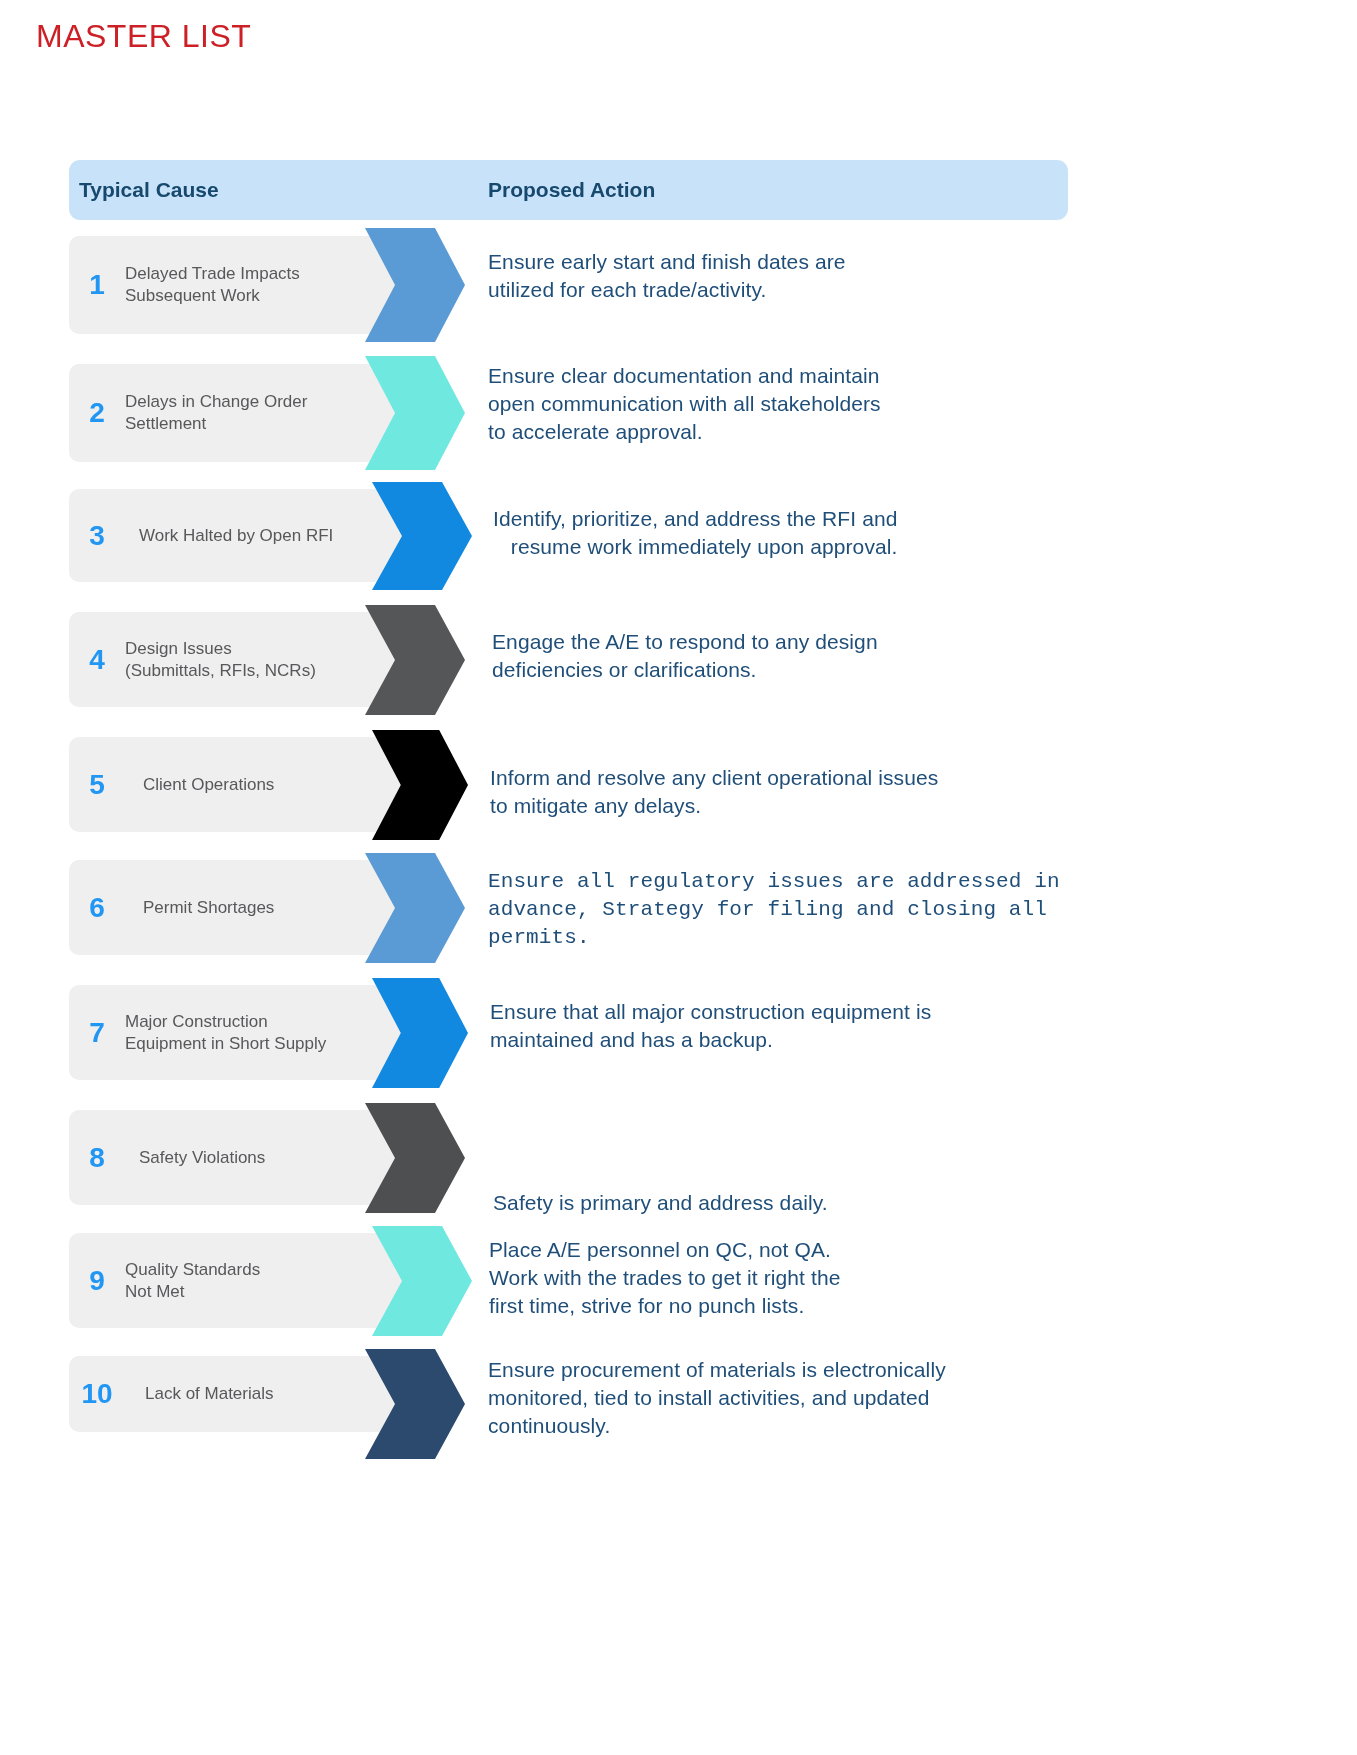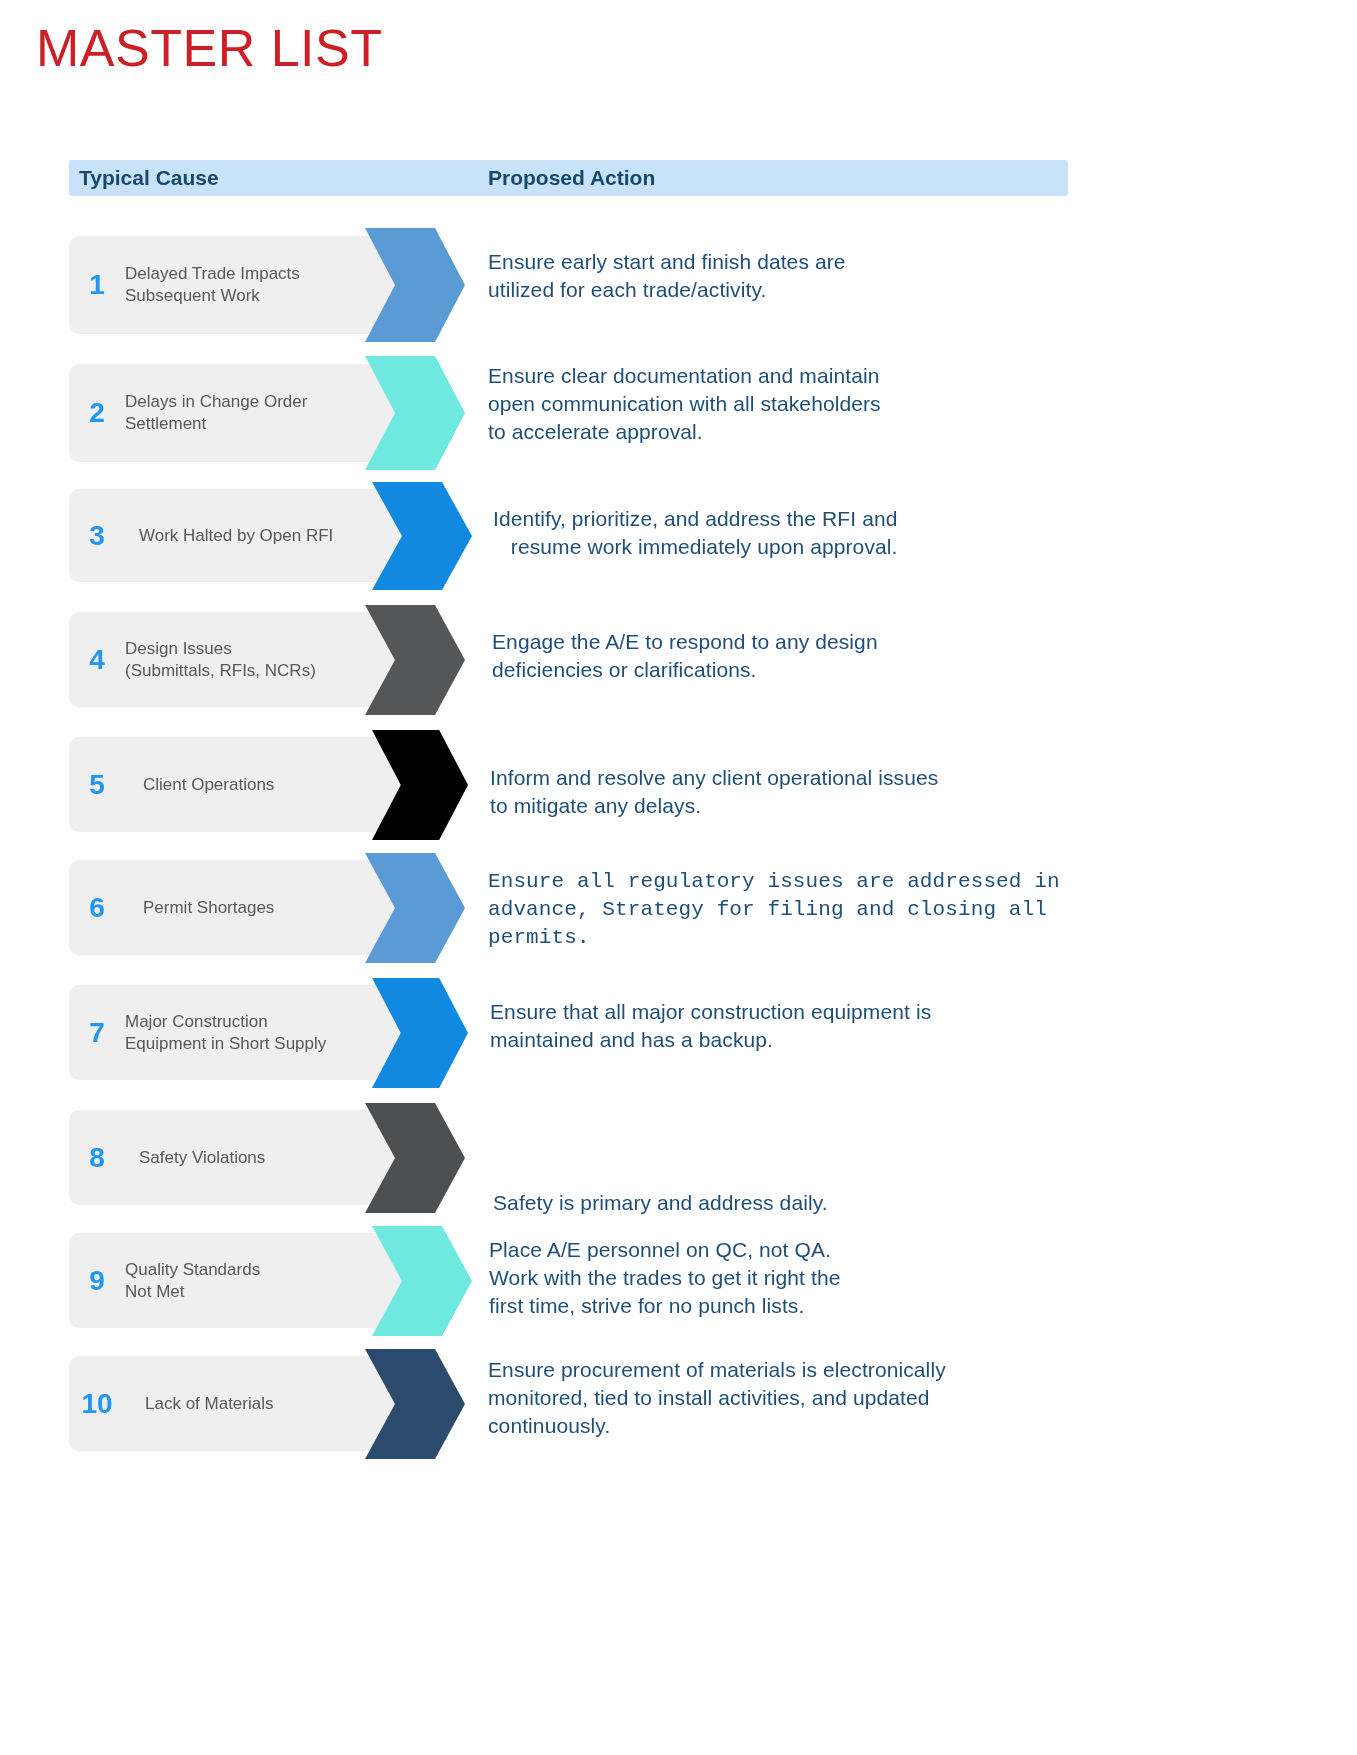--- a/index.html
+++ b/index.html
@@ -15,37 +15,37 @@
     height: 1755px;
     background: #ffffff;
     overflow: hidden;
   }
 
   
   .title {
     position: absolute;
     left: 36px;
     top: 18px;
-    font-size: 52px;
+    font-size: 32px;
     font-weight: 400;
     letter-spacing: 0.5px;
     color: #CC2026;
     font-family: "Liberation Sans", sans-serif;
     white-space: nowrap;
   }
 
   
   .header-bar {
     position: absolute;
     left: 69px;
     top: 160px;
     width: 999px;
-    height: 36px;
+    height: 60px;
     background: #C8E3F9;
-    border-radius: 3px;
+    border-radius: 11px;
   }
   .header-cell {
     position: absolute;
     top: 50%;
     transform: translateY(-50%);
     font-size: 21px;
     font-weight: bold;
     color: #17496E;
     white-space: nowrap;
   }
@@ -242,21 +242,21 @@
         <span class="arrow" style="left: 372px; top: 1226px;">
           <svg width="100" height="110" viewBox="0 0 100 110">
             <polygon points="0,0 70,0 100,55 70,110 0,110 30,55" fill="#6FE9E0"></polygon>
           </svg>
         </span>
         <div class="action-text" style="left: 489px; top: 1236px;">Place A/E personnel on QC, not QA.
 Work with the trades to get it right the
 first time, strive for no punch lists.</div>
       </div>
       <div class="row">
-        <div class="cause-card" style="top: 1356px; height: 95px;">
+        <div class="cause-card" style="top: 1356px; height: 76px;">
           <div class="num">10</div>
           <div class="cause-label" style="padding-left: 20px;">Lack of Materials</div>
         </div>
         <span class="arrow" style="left: 365px; top: 1349px;">
           <svg width="100" height="110" viewBox="0 0 100 110">
             <polygon points="0,0 70,0 100,55 70,110 0,110 30,55" fill="#2B4A6E"></polygon>
           </svg>
         </span>
         <div class="action-text" style="left: 488px; top: 1356px;">Ensure procurement of materials is electronically
 monitored, tied to install activities, and updated

